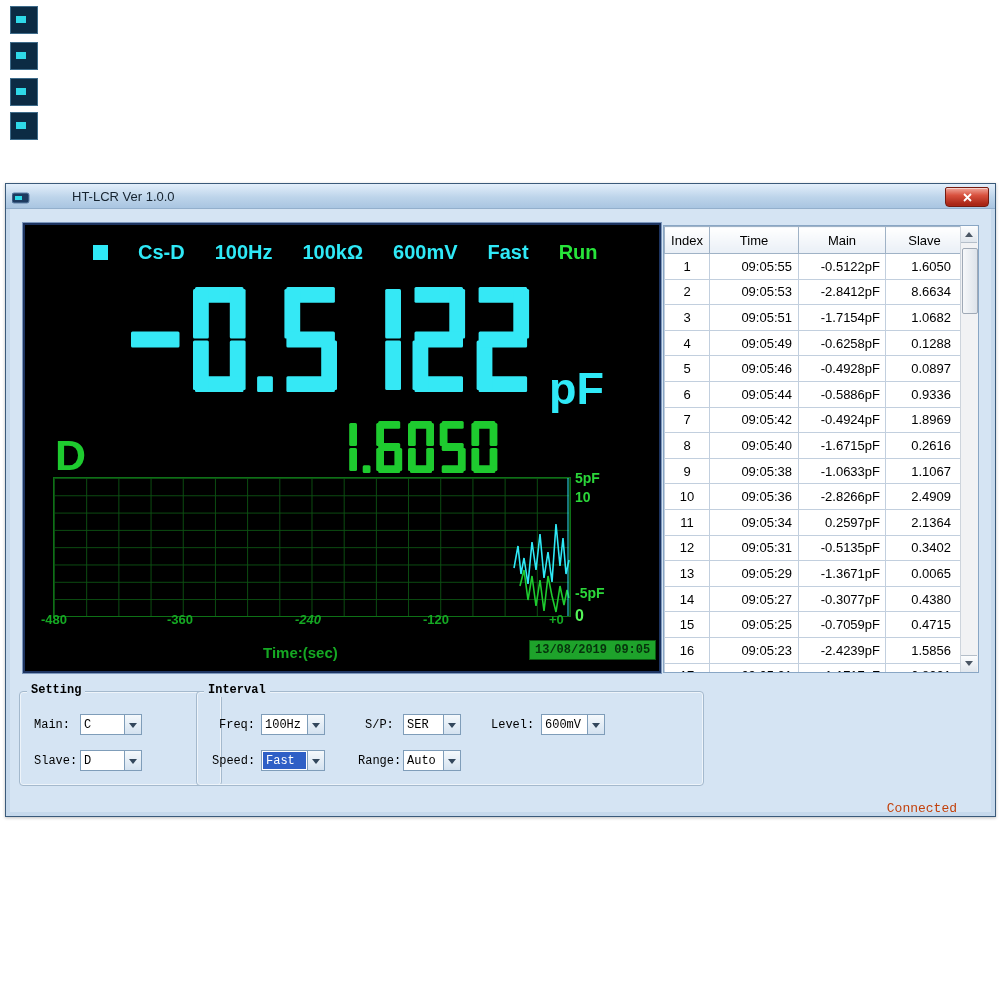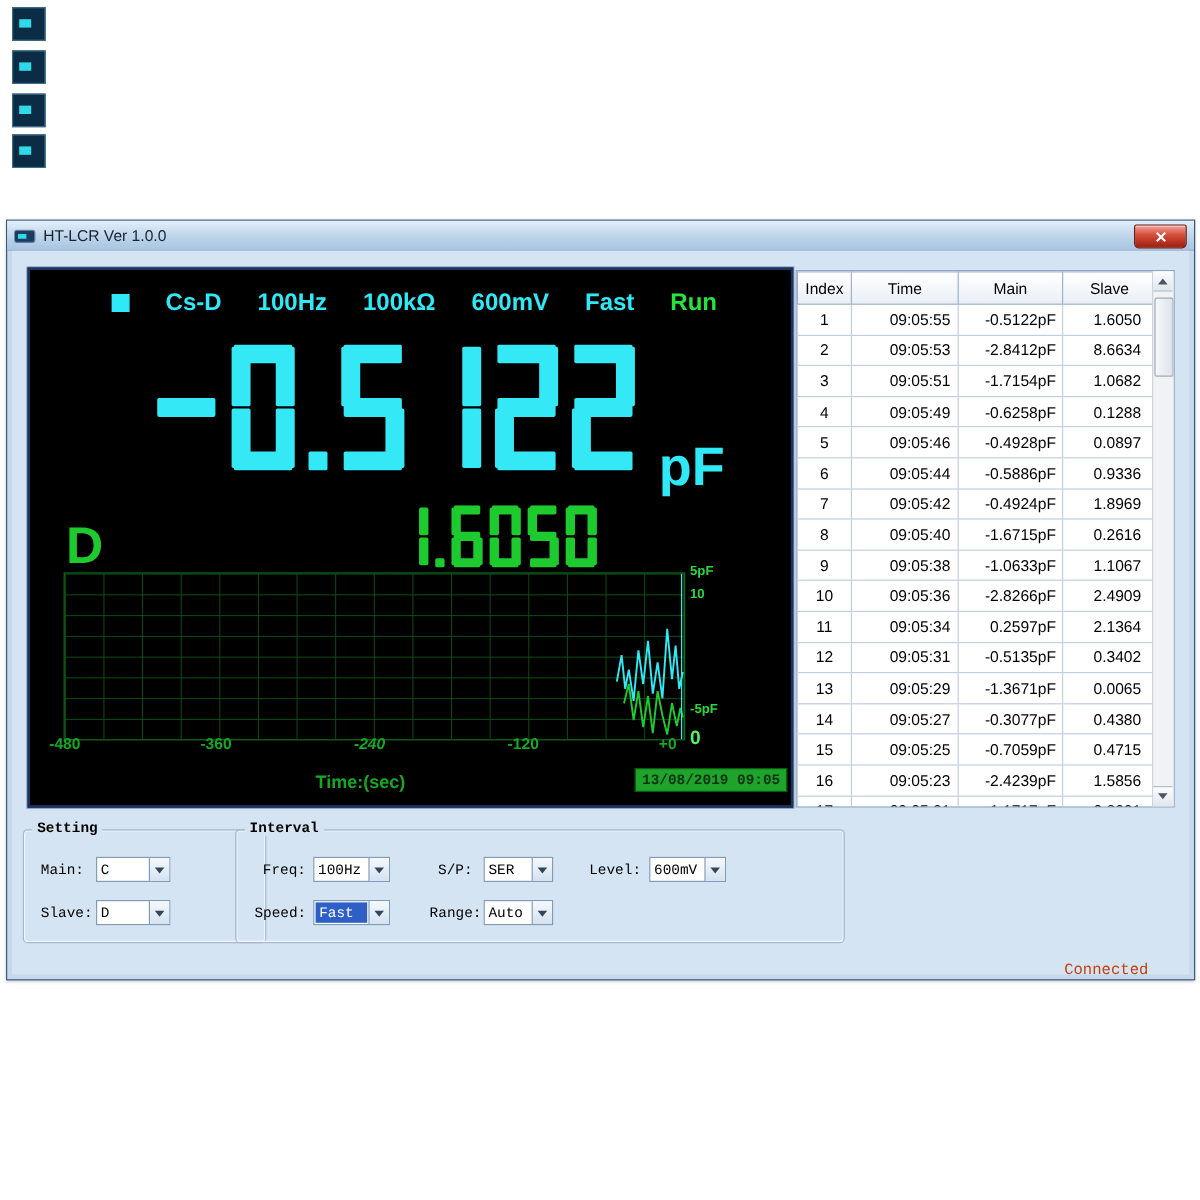--- a/index.html
+++ b/index.html
@@ -9,21 +9,21 @@
   
   .thumb{position:absolute;left:10px;width:26px;height:26px;background:#0c2b44;
          border:1px solid #3d6b8a;}
   .thumb::after{content:"";position:absolute;left:5px;top:9px;width:10px;height:7px;background:#2fd9e8;}
 
   
   #window{position:absolute;left:5px;top:183px;width:989px;height:632px;
           background:#c6d9ec;border:1px solid #3a5a7a;box-shadow:0 1px 3px rgba(0,0,0,.25);}
   .titlebar{position:absolute;left:0;top:0;right:0;height:25px;
             background:linear-gradient(#e3effb,#bdd4ea 55%,#a9c5e1);
-            border-bottom:1px solid #93afcc;display:flex;align-items:center;padding:1px 6px;box-sizing:border-box;}
+            border-bottom:1px solid #93afcc;display:flex;align-items:center;padding:1px 6px;box-sizing:border-box;gap:36px;}
   .app-ic{width:18px;height:12px;display:inline-block;}
   .title{font-size:13px;color:#16232f;margin-left:6px;}
   .close-btn{position:absolute;right:6px;top:3px;width:42px;height:18px;
              background:linear-gradient(#f0a79b,#d9523f 40%,#a92616 90%);
              border:1px solid #741b10;border-radius:2px 2px 4px 4px;
              display:flex;align-items:center;justify-content:center;box-shadow:inset 0 1px 0 rgba(255,255,255,.5);}
   .client{position:absolute;left:4px;right:4px;top:25px;bottom:4px;background:#d5e4f3;}
 
   
   .lcd{position:absolute;left:13px;top:14px;width:634px;height:446px;background:#000;
@@ -38,21 +38,21 @@
   .slave-label{position:absolute;left:30px;top:206px;font-weight:bold;font-size:43px;color:#1ecb2f;}
   .slave-seg{position:absolute;left:306px;top:196px;}
 
   
   .graph{position:absolute;left:28px;top:252px;width:604px;height:192px;}
   .plot{position:absolute;left:0;top:0;width:516px;height:138px;border:1px solid #0e7016;
         background-image:linear-gradient(rgba(12,82,18,.95) 1px,transparent 1px),
                          linear-gradient(90deg,rgba(12,82,18,.95) 1px,transparent 1px);
         background-size:32.2px 17.3px;box-sizing:content-box;}
   .plot svg{position:absolute;left:0;top:0;}
-  .ylab{position:absolute;left:522px;font-weight:bold;font-size:11px;color:#2bd63a;white-space:nowrap;}
+  .ylab{position:absolute;left:522px;font-weight:bold;font-size:14px;color:#2bd63a;white-space:nowrap;}
   .y1{top:-7px;}.y2{top:12px;}.y3{top:108px;}.y4{top:130px;color:#55f559;font-size:16px;}
   .xt{position:absolute;top:135px;font-weight:bold;font-size:13px;color:#15a823;}
   .xt0{left:-12px;}.xt1{left:114px;}.xt2{left:242px;font-style:italic;}.xt3{left:370px;}.xt4{left:496px;}
   .xtitle{position:absolute;top:167px;left:210px;font-weight:bold;font-size:15px;color:#15a823;}
   .stamp{position:absolute;top:163px;left:476px;background:#1ea32b;color:#06330c;
          font:bold 12px "Liberation Mono",monospace;padding:2px 5px;border:1px solid #0b5c13;}
 
   
   .table-wrap{position:absolute;left:653px;top:16px;width:314px;height:446px;background:#fff;
               border:1px solid #89a6c4;overflow:hidden;}

